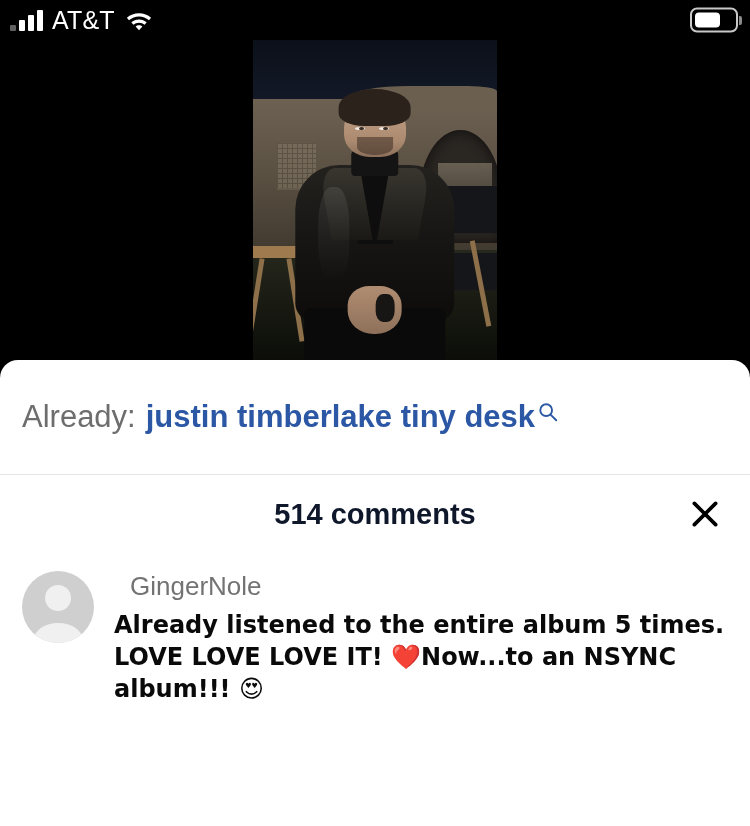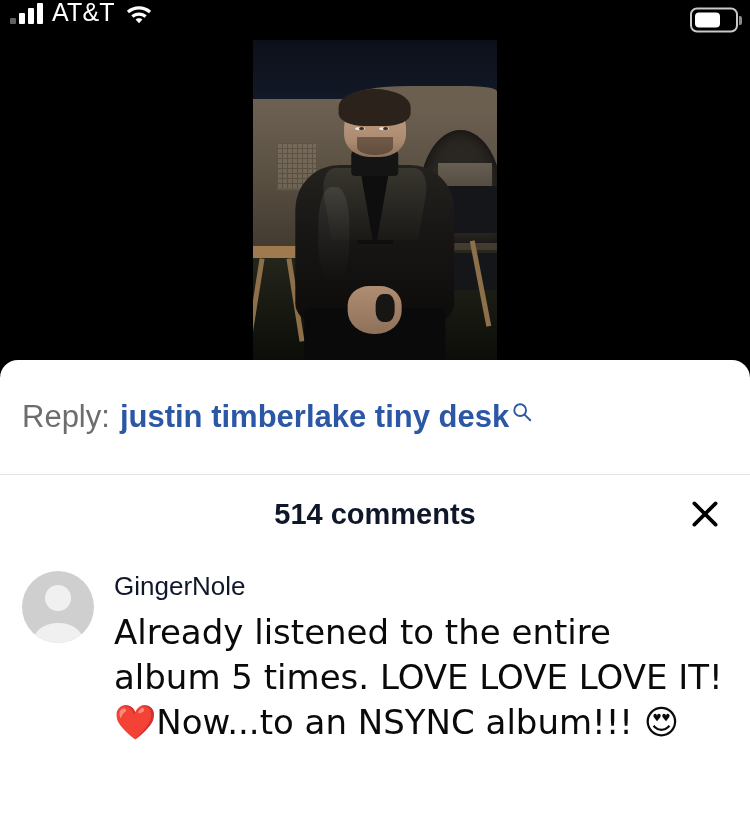--- a/index.html
+++ b/index.html
@@ -8,21 +8,21 @@
     background:#000;
     font-family:"Liberation Sans", sans-serif;
     overflow:hidden;
   }
   #app { position:relative; width:750px; height:826px; background:#000; }
 
   
   .statusbar{
     position:absolute; top:0; left:0; width:750px; height:40px;
     background:#000; color:#fff;
-    display:flex; align-items:flex-start;
+    display:flex; align-items:center;
   }
   .sb-left{ display:flex; align-items:center; gap:9px; padding-left:10px; }
   .signal{ display:flex; align-items:flex-end; gap:3px; height:22px; }
   .signal i{ display:block; width:6px; background:#fff; border-radius:1px; }
   .signal i:nth-child(1){ height:6px;  background:#606060; }
   .signal i:nth-child(2){ height:11px; }
   .signal i:nth-child(3){ height:16px; }
   .signal i:nth-child(4){ height:21px; }
   .carrier{ font-size:25px; letter-spacing:.2px; color:#fff; line-height:1; }
   .wifi{ width:30px; height:22px; display:block; }
@@ -217,22 +217,22 @@
   }
   .avatar .head{
     position:absolute; left:50%; top:20%; width:36%; height:36%;
     transform:translateX(-50%); background:#f0f0f0; border-radius:50%;
   }
   .avatar .body{
     position:absolute; left:50%; bottom:-16%; width:66%; height:44%;
     transform:translateX(-50%); background:#f0f0f0; border-radius:50% 50% 0 0;
   }
   .cbody{ flex:1 1 auto; min-width:0; }
-  .cuser{ font-size:26px; color:#0f172a; margin-bottom:8px; }
-  .ctext{ font-size:34px; color:#0a0a0a; line-height:1.33; }
+  .cuser{ font-size:26px; color:#737373; margin-bottom:8px;margin-left:16px; }
+  .ctext{ font-size:24px; color:#0a0a0a; line-height:1.33;font-weight:bold; }
   .emoji{ font-family:"DejaVu Sans", sans-serif; }
 
   
   .actions{
     display:flex; align-items:center; padding:14px 24px 0 114px;
   }
   .act-time{ font-size:22px; color:#a9a9a9; }
   .act-reply{ font-size:26px; color:#5f5f5f; font-weight:700; margin-left:42px; }
   .creator-like{
     position:relative; width:40px; height:40px; margin-left:34px; flex:0 0 auto;
@@ -323,21 +323,21 @@
         </div>
         <div class="hair"></div>
         <div class="hand"></div>
       </div>
     </div>
   </div>
 
   <div class="sheet">
 
     <div class="search-row">
-      <span class="search-label">Reply:</span>
+      <span class="search-label">Already:</span>
       <span class="search-query">
         <span>justin timberlake tiny desk</span>
         <span class="search-sup">
           <svg viewBox="0 0 24 24" width="22" height="22" aria-hidden="true">
             <circle cx="10" cy="10" r="6.4" fill="none" stroke="#2b57a5" stroke-width="2.1"></circle>
             <line x1="14.8" y1="14.8" x2="21" y2="21" stroke="#2b57a5" stroke-width="2.1" stroke-linecap="round"></line>
           </svg>
         </span>
       </span>
     </div>

